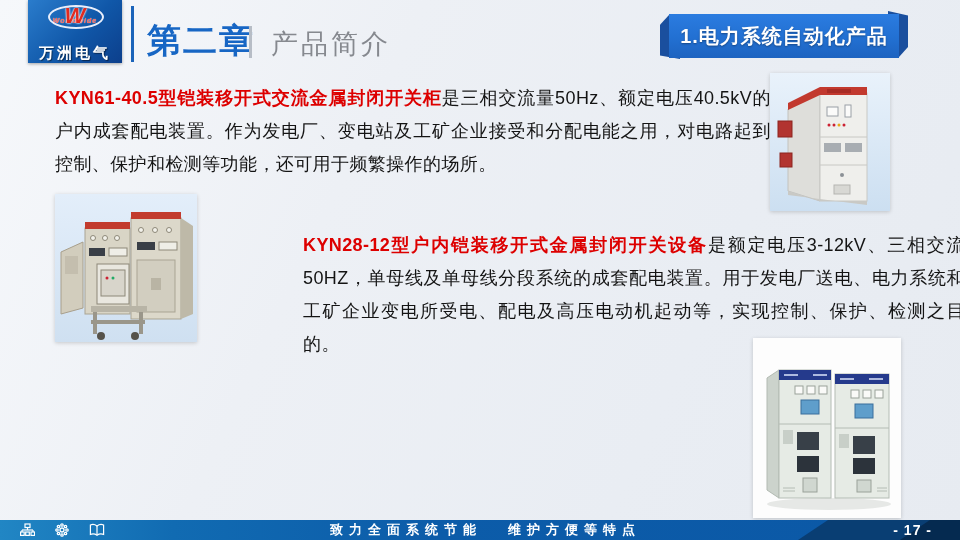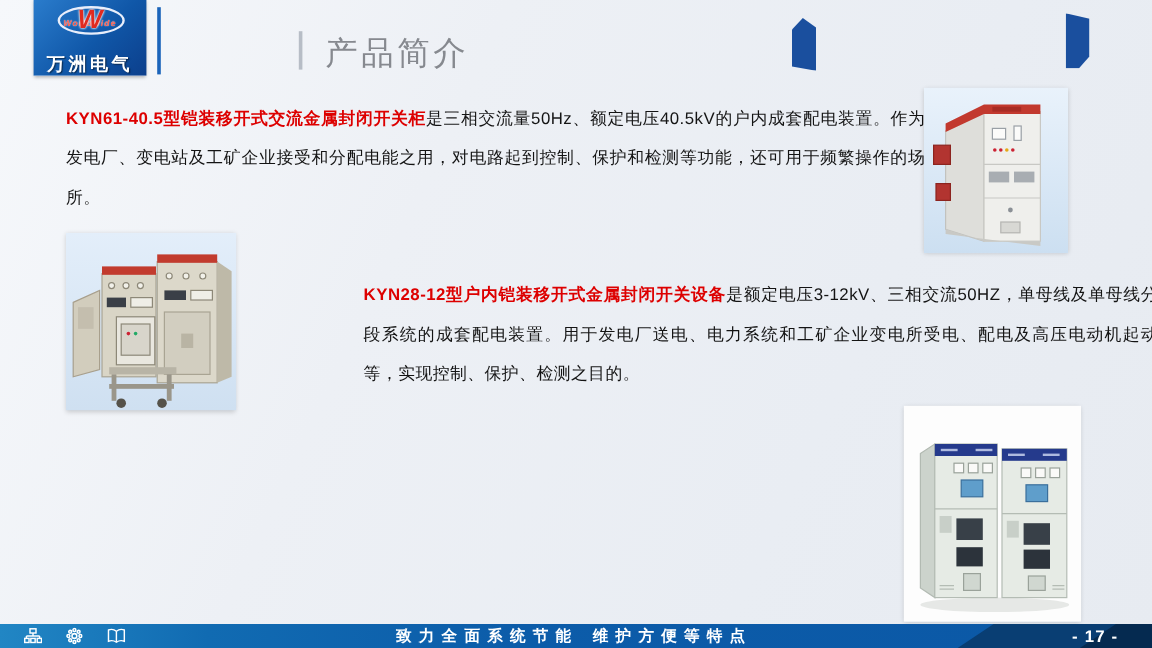--- a/index.html
+++ b/index.html
@@ -56,21 +56,21 @@
     position:absolute;left:9px;top:3px;right:9px;height:44px;
     background:linear-gradient(180deg,#2b7ce0 0%,#2270d2 55%,#1d63c0 100%);
     display:flex;align-items:center;justify-content:center;
   }
   .badge-main span{
     color:#fff;font-size:20px;font-weight:bold;letter-spacing:1px;
     text-shadow:0 1px 2px rgba(0,0,0,.35);
   }
   
   .para{
-    position:absolute;font-size:14px;line-height:33px;color:#141414;
+    position:absolute;font-size:18px;line-height:33px;color:#141414;
     text-align:justify;letter-spacing:.4px;
   }
   .para .lead{color:#dd0000;font-weight:bold;}
   .para1{left:55px;top:82px;width:716px;}
   .para2{left:255px;top:229px;width:662px;margin-left:48px;}
   .para3{left:55px;top:359px;width:698px;}
   
   .photo{position:absolute;box-shadow:0 1px 4px rgba(0,0,0,.18);}
   .photo svg{display:block;}
   .photo1{left:770px;top:73px;width:120px;height:138px;}
@@ -87,21 +87,21 @@
   }
   .footer-darker{
     position:absolute;right:0;top:0;width:60px;height:20px;background:#052a50;
     clip-path:polygon(30px 0,100% 0,100% 100%,0 100%);
   }
   .footer-icons{
     position:absolute;left:20px;top:0;height:20px;display:flex;align-items:center;gap:20px;z-index:2;
   }
   .footer-icons svg{display:block;}
   .motto{
-    position:absolute;left:330px;top:0;height:20px;display:flex;align-items:center;gap:12px;z-index:2;
+    position:absolute;left:330px;top:0;height:20px;display:flex;align-items:center;gap:26px;z-index:2;
   }
   .motto span{color:#fff;font-size:13px;font-weight:bold;letter-spacing:6px;white-space:nowrap;}
   .page-num{
     position:absolute;right:28px;top:0;height:20px;display:flex;align-items:center;z-index:3;
     color:#fff;font-size:14px;font-weight:bold;letter-spacing:1px;
   }
 </style>
 </head>
 <body>
 
@@ -109,26 +109,30 @@
 
   <div class="logo">
     <div class="logo-mark">
       <div class="logo-ellipse"></div>
       <div class="logo-w">W</div>
     </div>
     <div class="logo-sub">Worldwide</div>
     <div class="logo-name">万洲电气</div>
   </div>
   <div class="header-divider"></div>
+  <div class="chapter">第二章</div>
   <div class="title-bar"></div>
   <div class="section-title">产品简介</div>
 
   <div class="badge">
     <div class="badge-left"></div>
     <div class="badge-right"></div>
+    <div class="badge-main">
+      <span>1.电力系统自动化产品</span>
+    </div>
   </div>
 
   <div class="para para1">
     <span class="lead">KYN61-40.5型铠装移开式交流金属封闭开关柜</span><span>是三相交流量50Hz、额定电压40.5kV的户内成套配电装置。作为发电厂、变电站及工矿企业接受和分配电能之用，对电路起到控制、保护和检测等功能，还可用于频繁操作的场所。</span>
   </div>
 
   <div class="para para2">
     <span class="lead">KYN28-12型户内铠装移开式金属封闭开关设备</span><span>是额定电压3-12kV、三相交流50HZ，单母线及单母线分段系统的成套配电装置。用于发电厂送电、电力系统和工矿企业变电所受电、配电及高压电动机起动等，实现控制、保护、检测之目的。</span>
   </div>
 

